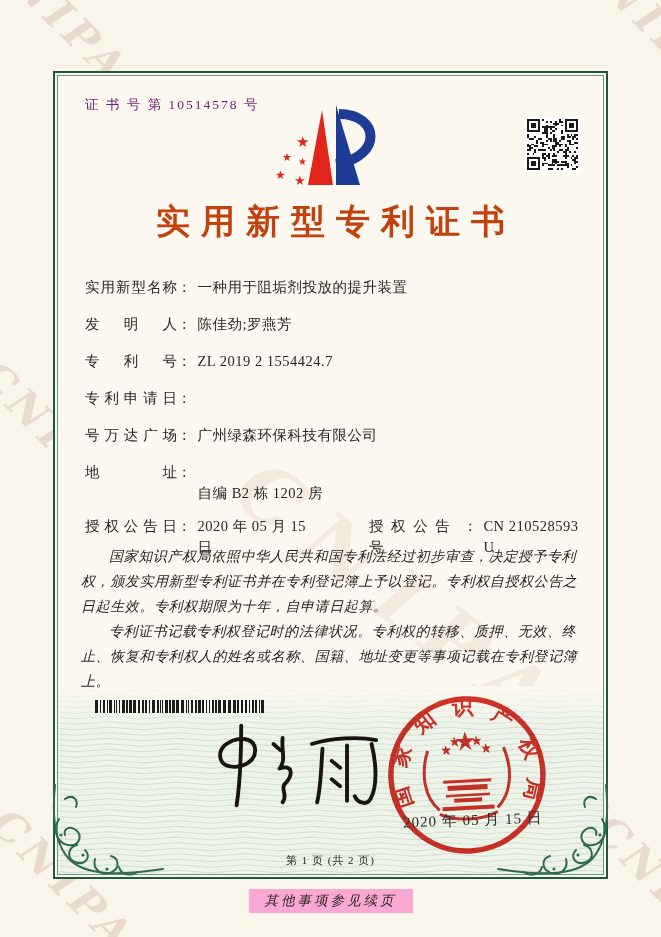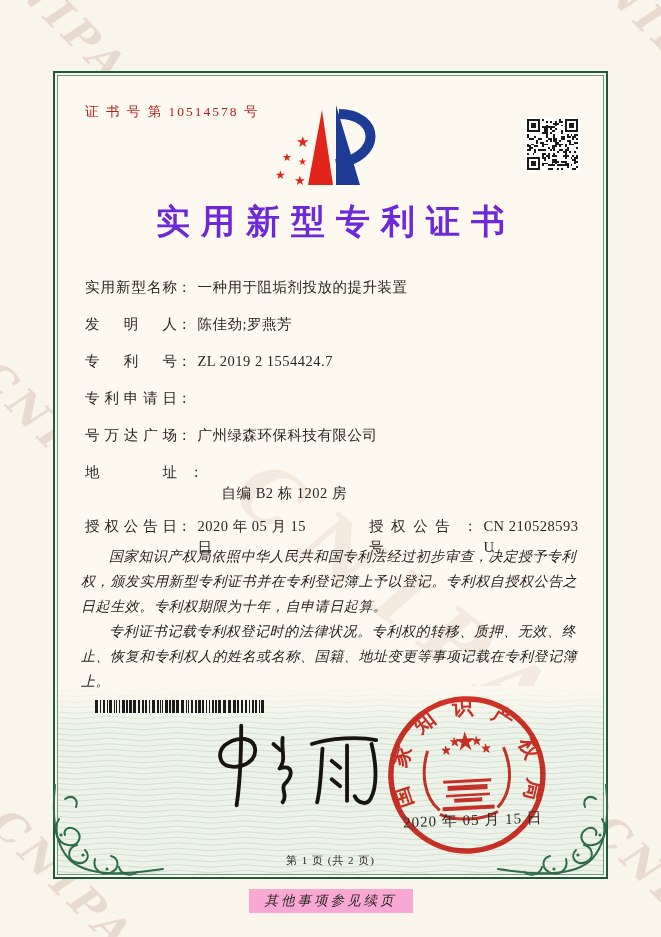--- a/index.html
+++ b/index.html
@@ -33,46 +33,46 @@
   
   .cert {
     position:absolute; left:53px; top:71px; width:555px; height:808px;
     background:#fdf9f0; border:2px solid #1d5a38; z-index:2;
   }
   .cert-inner {
     position:absolute; inset:2px; border:1px solid #6a9a7d;
     pointer-events:none; z-index:3;
   }
   .cert-no {
-    position:absolute; left:30px; top:30px; font-size:13.5px;
-    letter-spacing:2px; color:#b91c1c; z-index:4;
+    position:absolute; left:30px; top:23px; font-size:13.5px;
+    letter-spacing:2px; color:#701a75; z-index:4;
   }
   
   .logo { position:absolute; left:50%; top:28px; transform:translateX(-50%); z-index:4; }
   
   .qr { position:absolute; right:26px; top:44px; width:55px; height:55px; z-index:4; background:#fff; }
   
   .title {
     position:absolute; left:0; right:0; top:126px; text-align:center;
-    font-size:34px; font-weight:bold; letter-spacing:11px; color:#6d28d9;
+    font-size:34px; font-weight:bold; letter-spacing:11px; color:#c2410c;
     z-index:4; text-indent:11px;
   }
   
   .fields {
     position:absolute; left:30px; right:24px; top:204px; z-index:4;
     font-size:14.5px; color:#2b2622;
   }
   .frow { margin-bottom:16px; display:flex; align-items:flex-start; line-height:21px; }
   .flabel {
     display:inline-block; width:92px; text-align:justify; text-align-last:justify;
     flex:0 0 92px;
   }
   .fcolon { flex:0 0 auto; margin-right:6px; }
   .fvalue { letter-spacing:.5px; }
-  .frow-addr { margin-bottom:12px;gap:12px; }
+  .frow-addr { margin-bottom:12px; }
   .grant-row { display:flex; line-height:21px; margin-top:11px; }
   .grant-right { margin-left:56px; display:flex; }
   .glabel { letter-spacing:2px; }
   
   .paras {
     position:absolute; left:26px; right:24px; top:472px; z-index:4;
     font-size:14px; font-style:italic; color:#211d1a; line-height:1.78;
     letter-spacing:.6px;
   }
   .paras p { text-indent:2em; }

